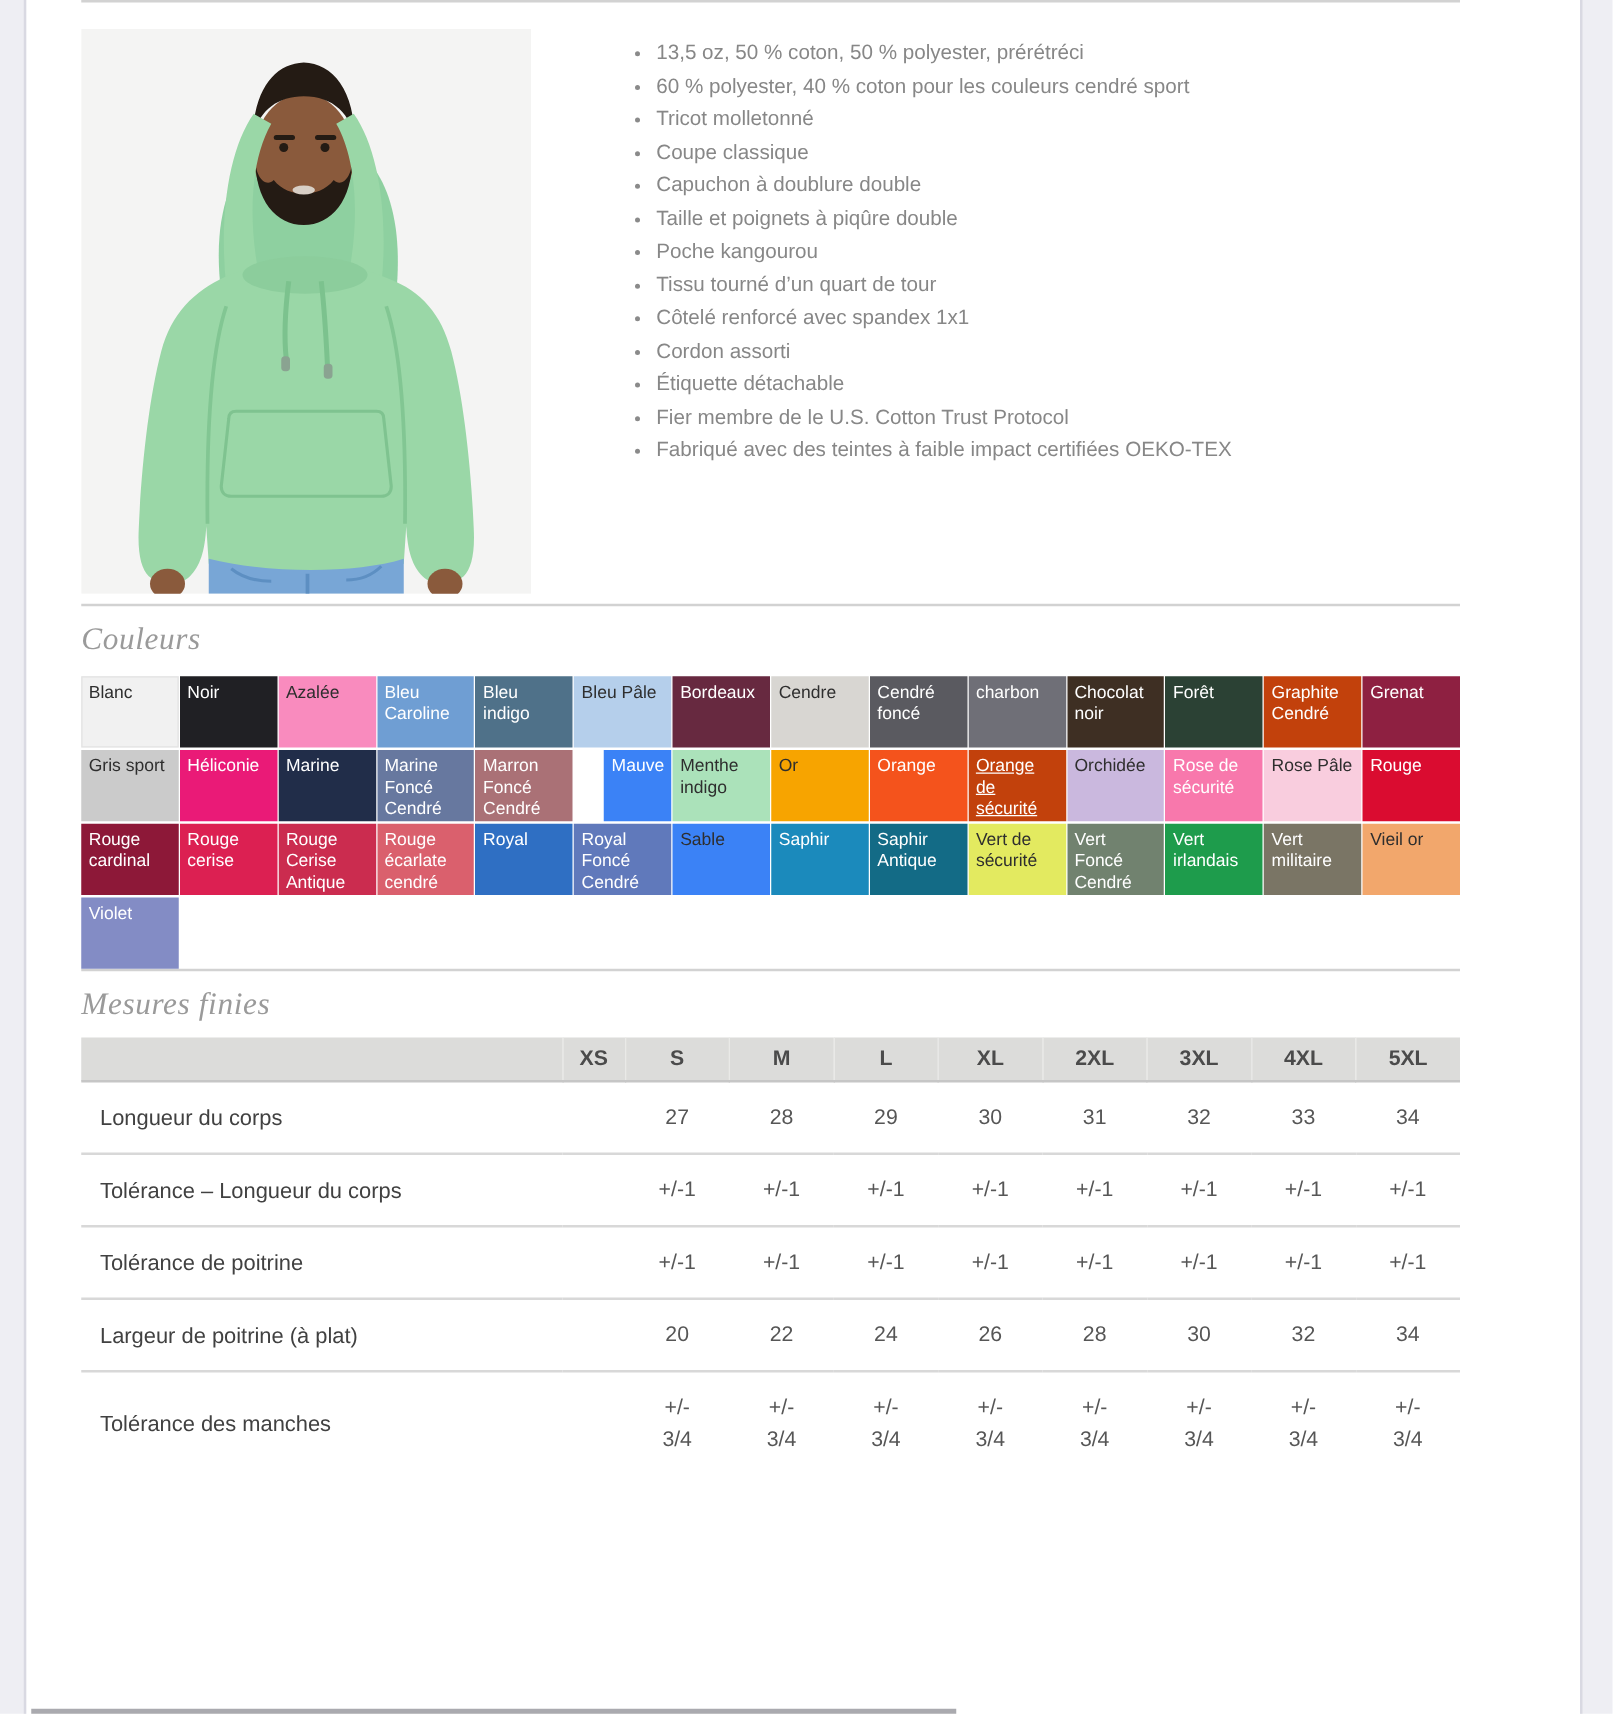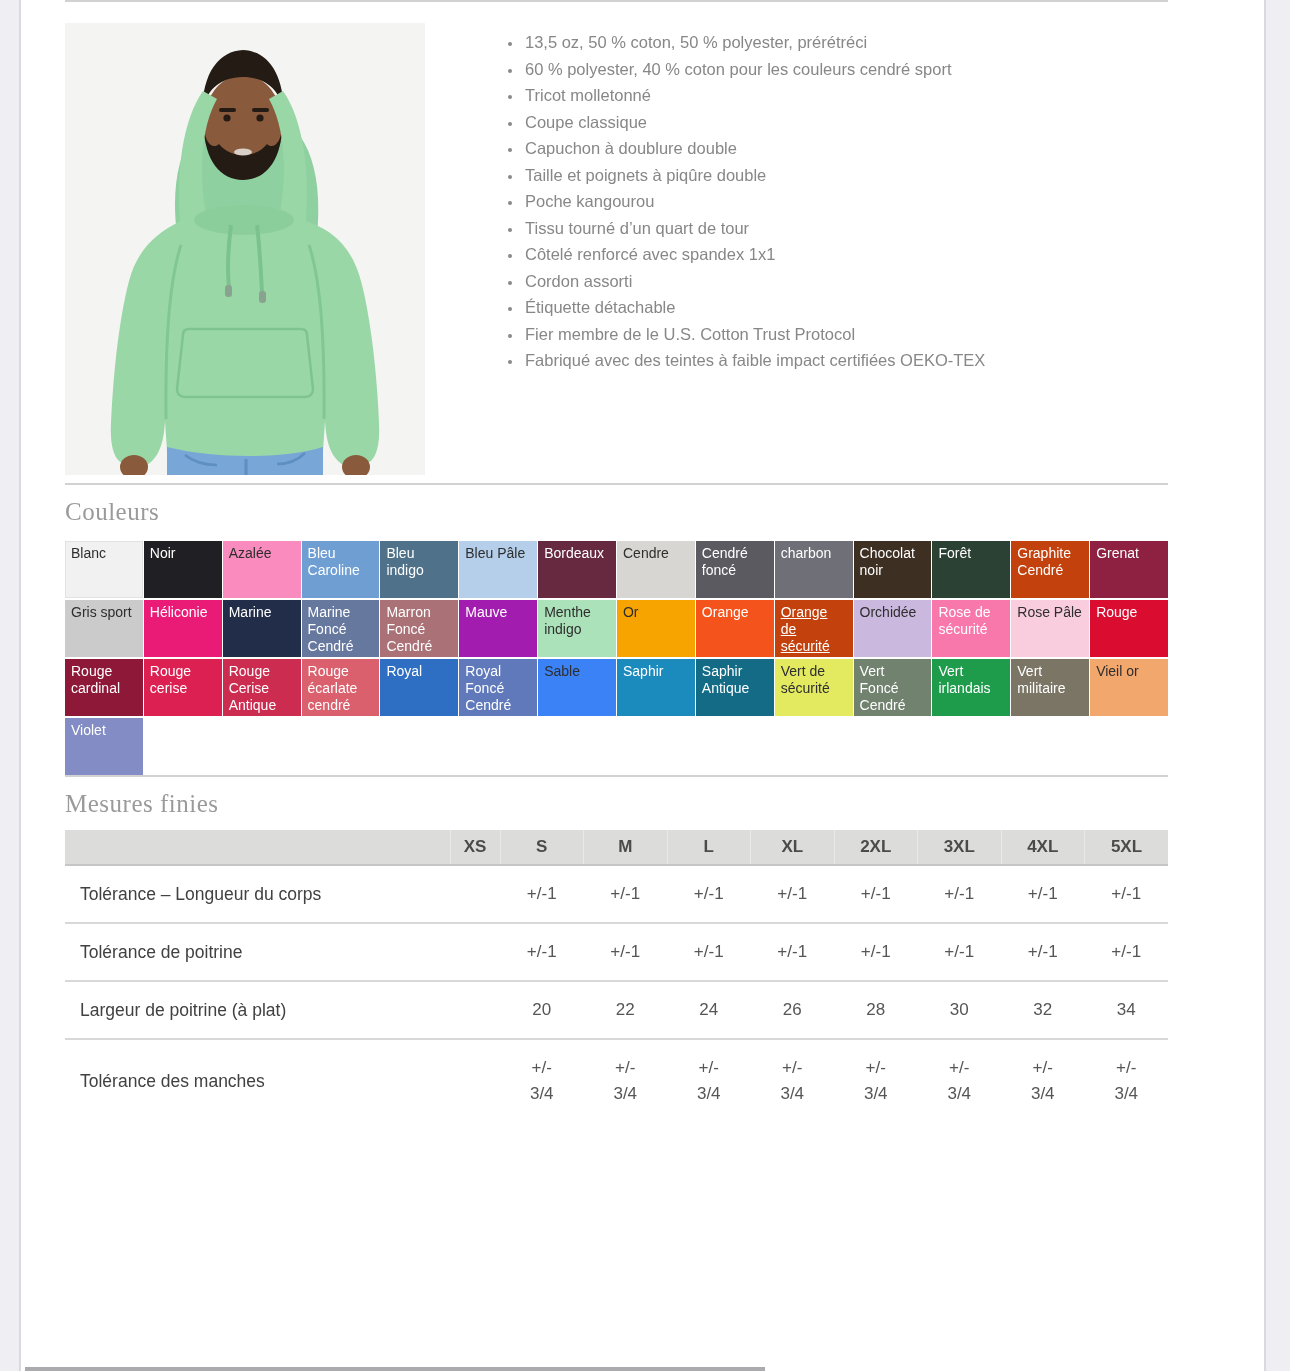--- a/index.html
+++ b/index.html
@@ -17,21 +17,21 @@
   
   .product-section{display:flex;gap:64px;margin-top:21px;height:452px;}
   .product-photo{width:360px;height:452px;flex:0 0 360px;}
   ul.feature-list{margin:6px 0 0 0;padding-left:34px;color:#878787;
     font-size:16.5px;line-height:26.5px;list-style:disc;}
   ul.feature-list li{padding-left:2px;}
   ul.feature-list li::marker{color:#8a8a8a;font-size:0.85em;}
 
   
   h2.section-title{font-family:"Liberation Serif", serif;font-weight:400;
-    color:#9a9a9a;font-size:25px;margin:13px 0 0 0;letter-spacing:0.5px;}
+    color:#9a9a9a;font-size:25px;margin:13px 0 0 0;letter-spacing:0.5px;font-style:italic;}
 
   
   .swatch-grid{margin-top:15px;display:grid;grid-template-columns:repeat(14,1fr);
     gap:2px 1px;width:1103px;}
   .swatch{height:57px;box-sizing:border-box;padding:4px 6px;
     font-size:14px;line-height:17px;overflow:hidden;}
   .swatch.bordered{box-shadow:inset 0 0 0 1px #e2e2e2;}
   .rule-measures{margin-top:18px;}
   table.size-table{margin-top:12px;border-collapse:collapse;table-layout:fixed;
     width:1103px;color:#4c4c4c;font-size:17px;}
@@ -139,21 +139,21 @@
       <div class="swatch" style="background: rgb(111, 111, 119); color: rgb(255, 255, 255);"><span>charbon</span></div>
       <div class="swatch" style="background: rgb(62, 47, 35); color: rgb(255, 255, 255);"><span>Chocolat noir</span></div>
       <div class="swatch" style="background: rgb(43, 65, 52); color: rgb(255, 255, 255);"><span>Forêt</span></div>
       <div class="swatch" style="background: #c2410c; color: rgb(255, 255, 255);"><span>Graphite Cendré</span></div>
       <div class="swatch" style="background: rgb(142, 32, 65); color: rgb(255, 255, 255);"><span>Grenat</span></div>
       <div class="swatch" style="background: rgb(203, 203, 203); color: rgb(46, 46, 46);"><span>Gris sport</span></div>
       <div class="swatch" style="background: rgb(234, 26, 119); color: rgb(255, 255, 255);"><span>Héliconie</span></div>
       <div class="swatch" style="background: rgb(33, 45, 73); color: rgb(255, 255, 255);"><span>Marine</span></div>
       <div class="swatch" style="background: rgb(103, 120, 159); color: rgb(255, 255, 255);"><span>Marine Foncé Cendré</span></div>
       <div class="swatch" style="background: rgb(170, 113, 118); color: rgb(255, 255, 255);"><span>Marron Foncé Cendré</span></div>
-      <div class="swatch" style="background: #a21caf; color: rgb(255, 255, 255);"><span>Mauve</span></div>
+      <div class="swatch" style="background: #3b82f6; color: rgb(255, 255, 255); margin-left: 24px;"><span>Mauve</span></div>
       <div class="swatch" style="background: rgb(171, 226, 186); color: rgb(46, 46, 46);"><span>Menthe indigo</span></div>
       <div class="swatch" style="background: rgb(247, 164, 0); color: rgb(46, 46, 46);"><span>Or</span></div>
       <div class="swatch" style="background: rgb(244, 83, 28); color: rgb(255, 255, 255);"><span>Orange</span></div>
       <div class="swatch" style="background: #c2410c; color: rgb(255, 255, 255); text-decoration: underline;"><span>Orange de sécurité</span></div>
       <div class="swatch" style="background: rgb(202, 184, 222); color: rgb(46, 46, 46);"><span>Orchidée</span></div>
       <div class="swatch" style="background: rgb(248, 120, 172); color: rgb(255, 255, 255);"><span>Rose de sécurité</span></div>
       <div class="swatch" style="background: rgb(249, 205, 222); color: rgb(46, 46, 46);"><span>Rose Pâle</span></div>
       <div class="swatch" style="background: rgb(218, 12, 48); color: rgb(255, 255, 255);"><span>Rouge</span></div>
       <div class="swatch" style="background: rgb(141, 24, 56); color: rgb(255, 255, 255);"><span>Rouge cardinal</span></div>
       <div class="swatch" style="background: rgb(220, 32, 82); color: rgb(255, 255, 255);"><span>Rouge cerise</span></div>
@@ -198,20 +198,32 @@
           <th>L</th>
           <th>XL</th>
           <th>2XL</th>
           <th>3XL</th>
           <th>4XL</th>
           <th>5XL</th>
         </tr>
       </thead>
     <tbody>
         <tr>
+          <td class="row-label">Longueur du corps</td>
+          <td></td>
+          <td>27</td>
+          <td>28</td>
+          <td>29</td>
+          <td>30</td>
+          <td>31</td>
+          <td>32</td>
+          <td>33</td>
+          <td>34</td>
+        </tr>
+        <tr>
           <td class="row-label">Tolérance – Longueur du corps</td>
           <td></td>
           <td>+/-1</td>
           <td>+/-1</td>
           <td>+/-1</td>
           <td>+/-1</td>
           <td>+/-1</td>
           <td>+/-1</td>
           <td>+/-1</td>
           <td>+/-1</td>

